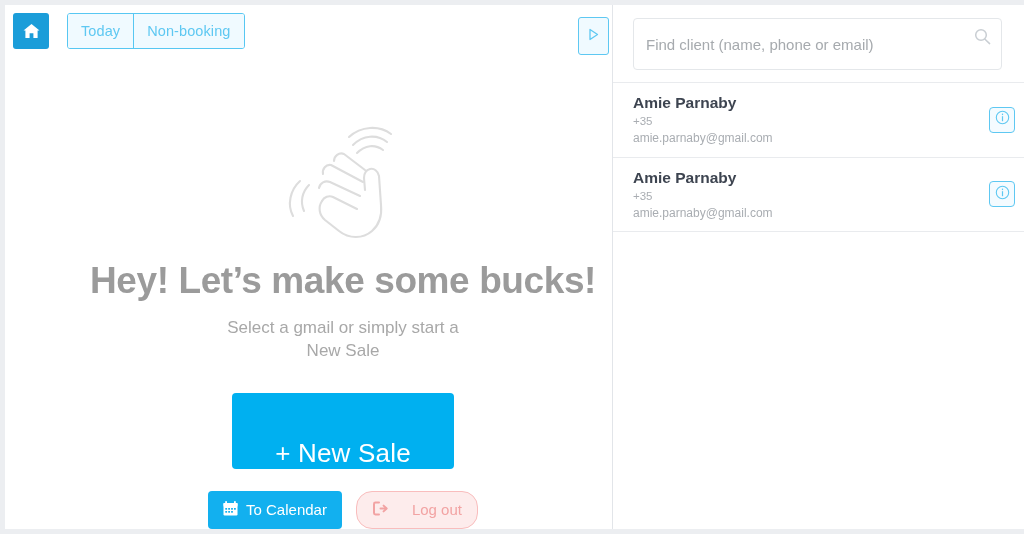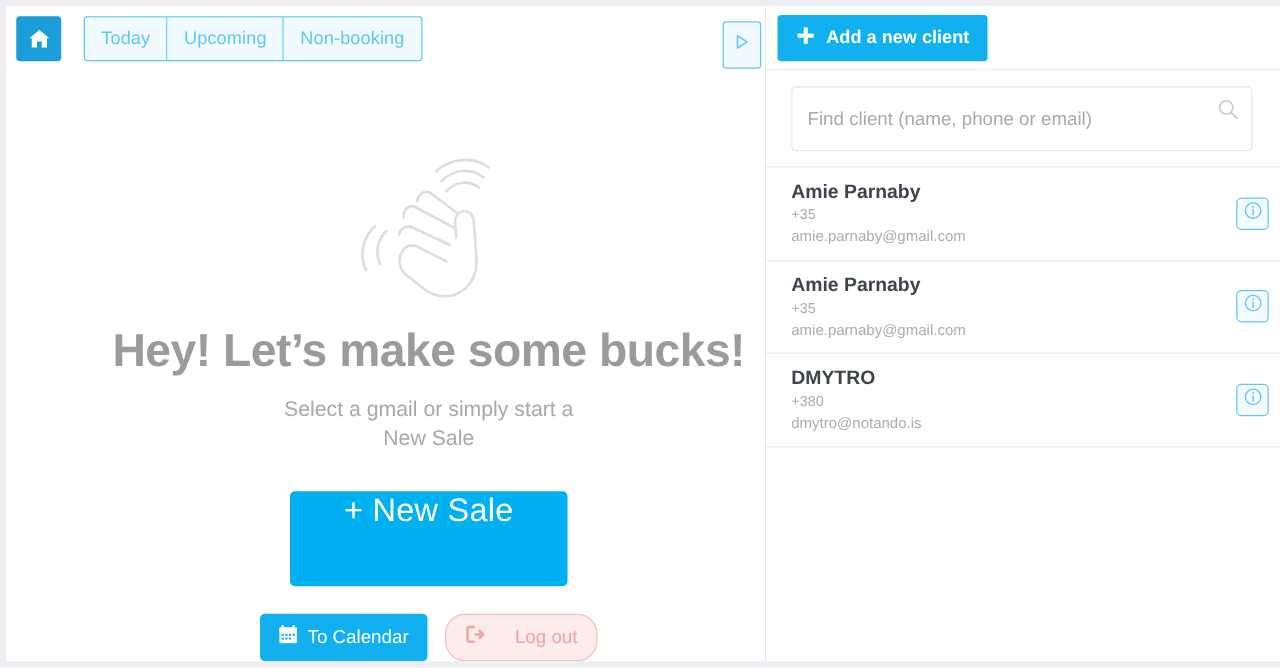--- a/index.html
+++ b/index.html
@@ -134,21 +134,21 @@
 
   .newsale-btn {
     width: 222px;
     height: 76px;
     margin: 30px auto 0 auto;
     background: #00b0f0;
     border-radius: 4px;
     color: #ffffff;
     font-size: 26px;
     display: flex;
-    align-items: flex-start;
+    align-items: flex-end;
     justify-content: center;
     cursor: pointer;
     letter-spacing: 0.2px;
   }
 
   .small-btn-row {
     display: flex;
     justify-content: center;
     gap: 14px;
     margin-top: 22px;
@@ -302,23 +302,20 @@
         <span>
           <svg width="19" height="18" viewBox="0 0 19 18">
             <path d="M9.5 2 L1.5 8.6 L3.4 8.6 L3.4 16 L7.6 16 L7.6 11.2 L11.4 11.2 L11.4 16 L15.6 16 L15.6 8.6 L17.5 8.6 Z" fill="#ffffff"></path>
           </svg>
         </span>
       </div>
 
       <div class="tab-group">
         <div class="tab">
           <span>Today</span>
-        </div>
-        <div class="tab">
-          <span>Upcoming</span>
         </div>
         <div class="tab">
           <span>Non-booking</span>
         </div>
       </div>
 
       <div class="play-btn">
         <span>
           <svg width="13" height="15" viewBox="0 0 13 15">
             <path d="M3 2.5 L10.5 7.5 L3 12.5 Z" fill="none" stroke="#5ec8f2" stroke-width="1.3" stroke-linejoin="round"></path>
@@ -390,31 +387,20 @@
           </span>
           <span>Log out</span>
         </div>
       </div>
 
     </div>
   </div>
 
   <div id="right-pane">
 
-    <div id="client-header">
-      <div class="add-client-btn">
-        <span>
-          <svg width="15" height="15" viewBox="0 0 15 15">
-            <rect x="6" y="1" width="3.2" height="13" fill="#ffffff"></rect>
-            <rect x="1" y="5.9" width="13" height="3.2" fill="#ffffff"></rect>
-          </svg>
-        </span>
-        <span>Add a new client</span>
-      </div>
-    </div>
 
     <div id="search-wrap">
       <div id="search-box">
         <input id="search-input" type="text" placeholder="Find client (name, phone or email)" style="">
         <span class="search-icon">
           <svg width="17" height="17" viewBox="0 0 17 17">
             <circle cx="7" cy="7" r="5.3" fill="none" stroke="#c9ced3" stroke-width="1.5"></circle>
             <path d="M11 11.2 L15.6 15.6" stroke="#c9ced3" stroke-width="1.5" stroke-linecap="round"></path>
           </svg>
         </span>
@@ -446,31 +432,17 @@
           <span>
             <svg width="15" height="15" viewBox="0 0 15 15">
               <circle cx="7.5" cy="7.5" r="6.2" fill="none" stroke="#5ec8f2" stroke-width="1.1"></circle>
               <rect x="6.9" y="6.2" width="1.2" height="5" fill="#5ec8f2"></rect>
               <rect x="6.9" y="3.6" width="1.2" height="1.5" fill="#5ec8f2"></rect>
             </svg>
           </span>
         </div>
       </div>
 
-      <div class="client-row">
-        <div class="client-name">DMYTRO</div>
-        <div class="client-phone">+380</div>
-        <div class="client-email">dmytro@notando.is</div>
-        <div class="info-btn">
-          <span>
-            <svg width="15" height="15" viewBox="0 0 15 15">
-              <circle cx="7.5" cy="7.5" r="6.2" fill="none" stroke="#5ec8f2" stroke-width="1.1"></circle>
-              <rect x="6.9" y="6.2" width="1.2" height="5" fill="#5ec8f2"></rect>
-              <rect x="6.9" y="3.6" width="1.2" height="1.5" fill="#5ec8f2"></rect>
-            </svg>
-          </span>
-        </div>
-      </div>
 
     </div>
   </div>
 
 </div>
 
 </body></html>

